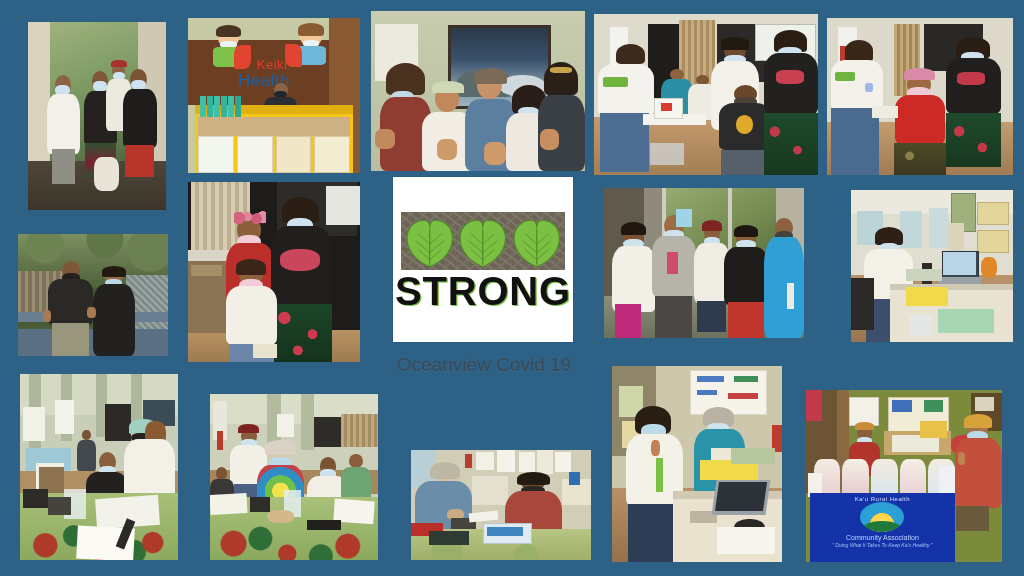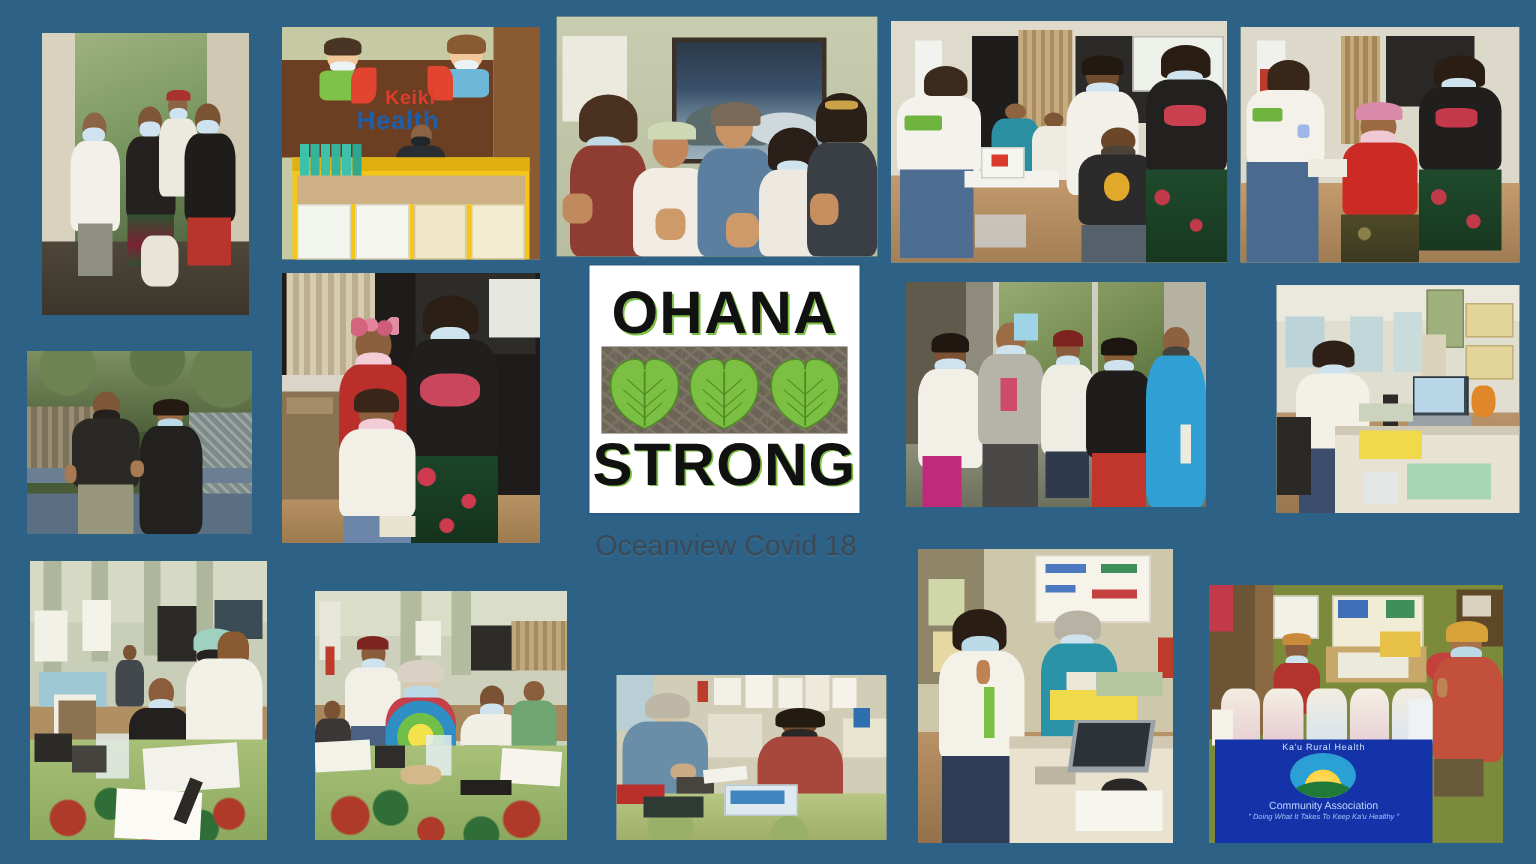--- a/index.html
+++ b/index.html
@@ -88,21 +88,21 @@
     overflow:hidden;
   }
   .sunburst .hill{
     position:absolute;left:0;right:0;bottom:0;height:38%;
     background:#1f7a3a;border-radius:50% 50% 0 0 / 100% 100% 0 0;
   }
   .banner .assoc{font-size:7px;color:#bcd4ff;margin-top:2px;}
   .banner .motto{font-size:5px;color:#9fc0f5;font-style:italic;margin-top:1px;}
 
   
-  .keiki-word{position:absolute;font-weight:bold;color:#e23b2e;}
+  .keiki-word{position:absolute;font-weight:normal;color:#e23b2e;}
 </style>
 </head>
 <body>
 
 <div id="collage">
 
   <div class="photo" style="left:28px;top:22px;width:138px;height:188px;">
     <div class="scene">
       <div class="wall" style="background:linear-gradient(#5f7d54,#6f8d5c 40%,#7d8f66 60%,#53452f 100%);"></div>
       <div style="position:absolute;left:14%;top:0;width:72%;height:74%;background:linear-gradient(160deg,#9fb27e,#7d9a63 45%,#4f6640);"></div>
@@ -753,21 +753,20 @@
         <div class="sunburst">
           <div class="hill"></div>
         </div>
         <div class="assoc">Community Association</div>
         <div class="motto">" Doing What It Takes To Keep Ka'u Healthy "</div>
       </div>
     </div>
   </div>
 
   <div id="logo-card" style="left:393px;top:177px;width:180px;height:165px;">
-    <div class="logo-word" id="logo-top">OHANA</div>
     <div id="logo-band">
       <div class="texture" style="background:
            repeating-linear-gradient(38deg,#8d8676 0 2px,transparent 2px 7px),
            repeating-linear-gradient(-42deg,#837c6b 0 2px,transparent 2px 9px),
            repeating-linear-gradient(88deg,#7b7464 0 1px,transparent 1px 11px);"></div>
 
       <div class="leaf" style="left:3%;">
         <svg viewBox="0 0 40 56" width="100%" height="100%" preserveAspectRatio="none">
           <path d="M20 56 C6 48 0 34 1 20 C2 9 9 2 16 3 C19 3.5 20 7 20 11 C20 7 21 3.5 24 3 C31 2 38 9 39 20 C40 34 34 48 20 56 Z" fill="#7cc043" stroke="#4f8a24" stroke-width="1"></path>
           <path d="M20 54 L20 12" stroke="#4f8a24" stroke-width="1" fill="none"></path>
@@ -786,16 +785,16 @@
           <path d="M20 56 C6 48 0 34 1 20 C2 9 9 2 16 3 C19 3.5 20 7 20 11 C20 7 21 3.5 24 3 C31 2 38 9 39 20 C40 34 34 48 20 56 Z" fill="#7cc043" stroke="#4f8a24" stroke-width="1"></path>
           <path d="M20 54 L20 12" stroke="#4f8a24" stroke-width="1" fill="none"></path>
           <path d="M20 40 L8 26 M20 40 L32 26 M20 30 L10 18 M20 30 L30 18 M20 48 L10 36 M20 48 L30 36" stroke="#4f8a24" stroke-width=".7" fill="none"></path>
         </svg>
       </div>
     </div>
     <div class="logo-word" id="logo-bottom">STRONG</div>
   </div>
 
   <div id="caption" style="left:373px;top:352px;width:222px;">
-    <div>Oceanview Covid 18</div>
+    <div>Oceanview Covid 19</div>
   </div>
 
 </div>
 
 </body></html>

